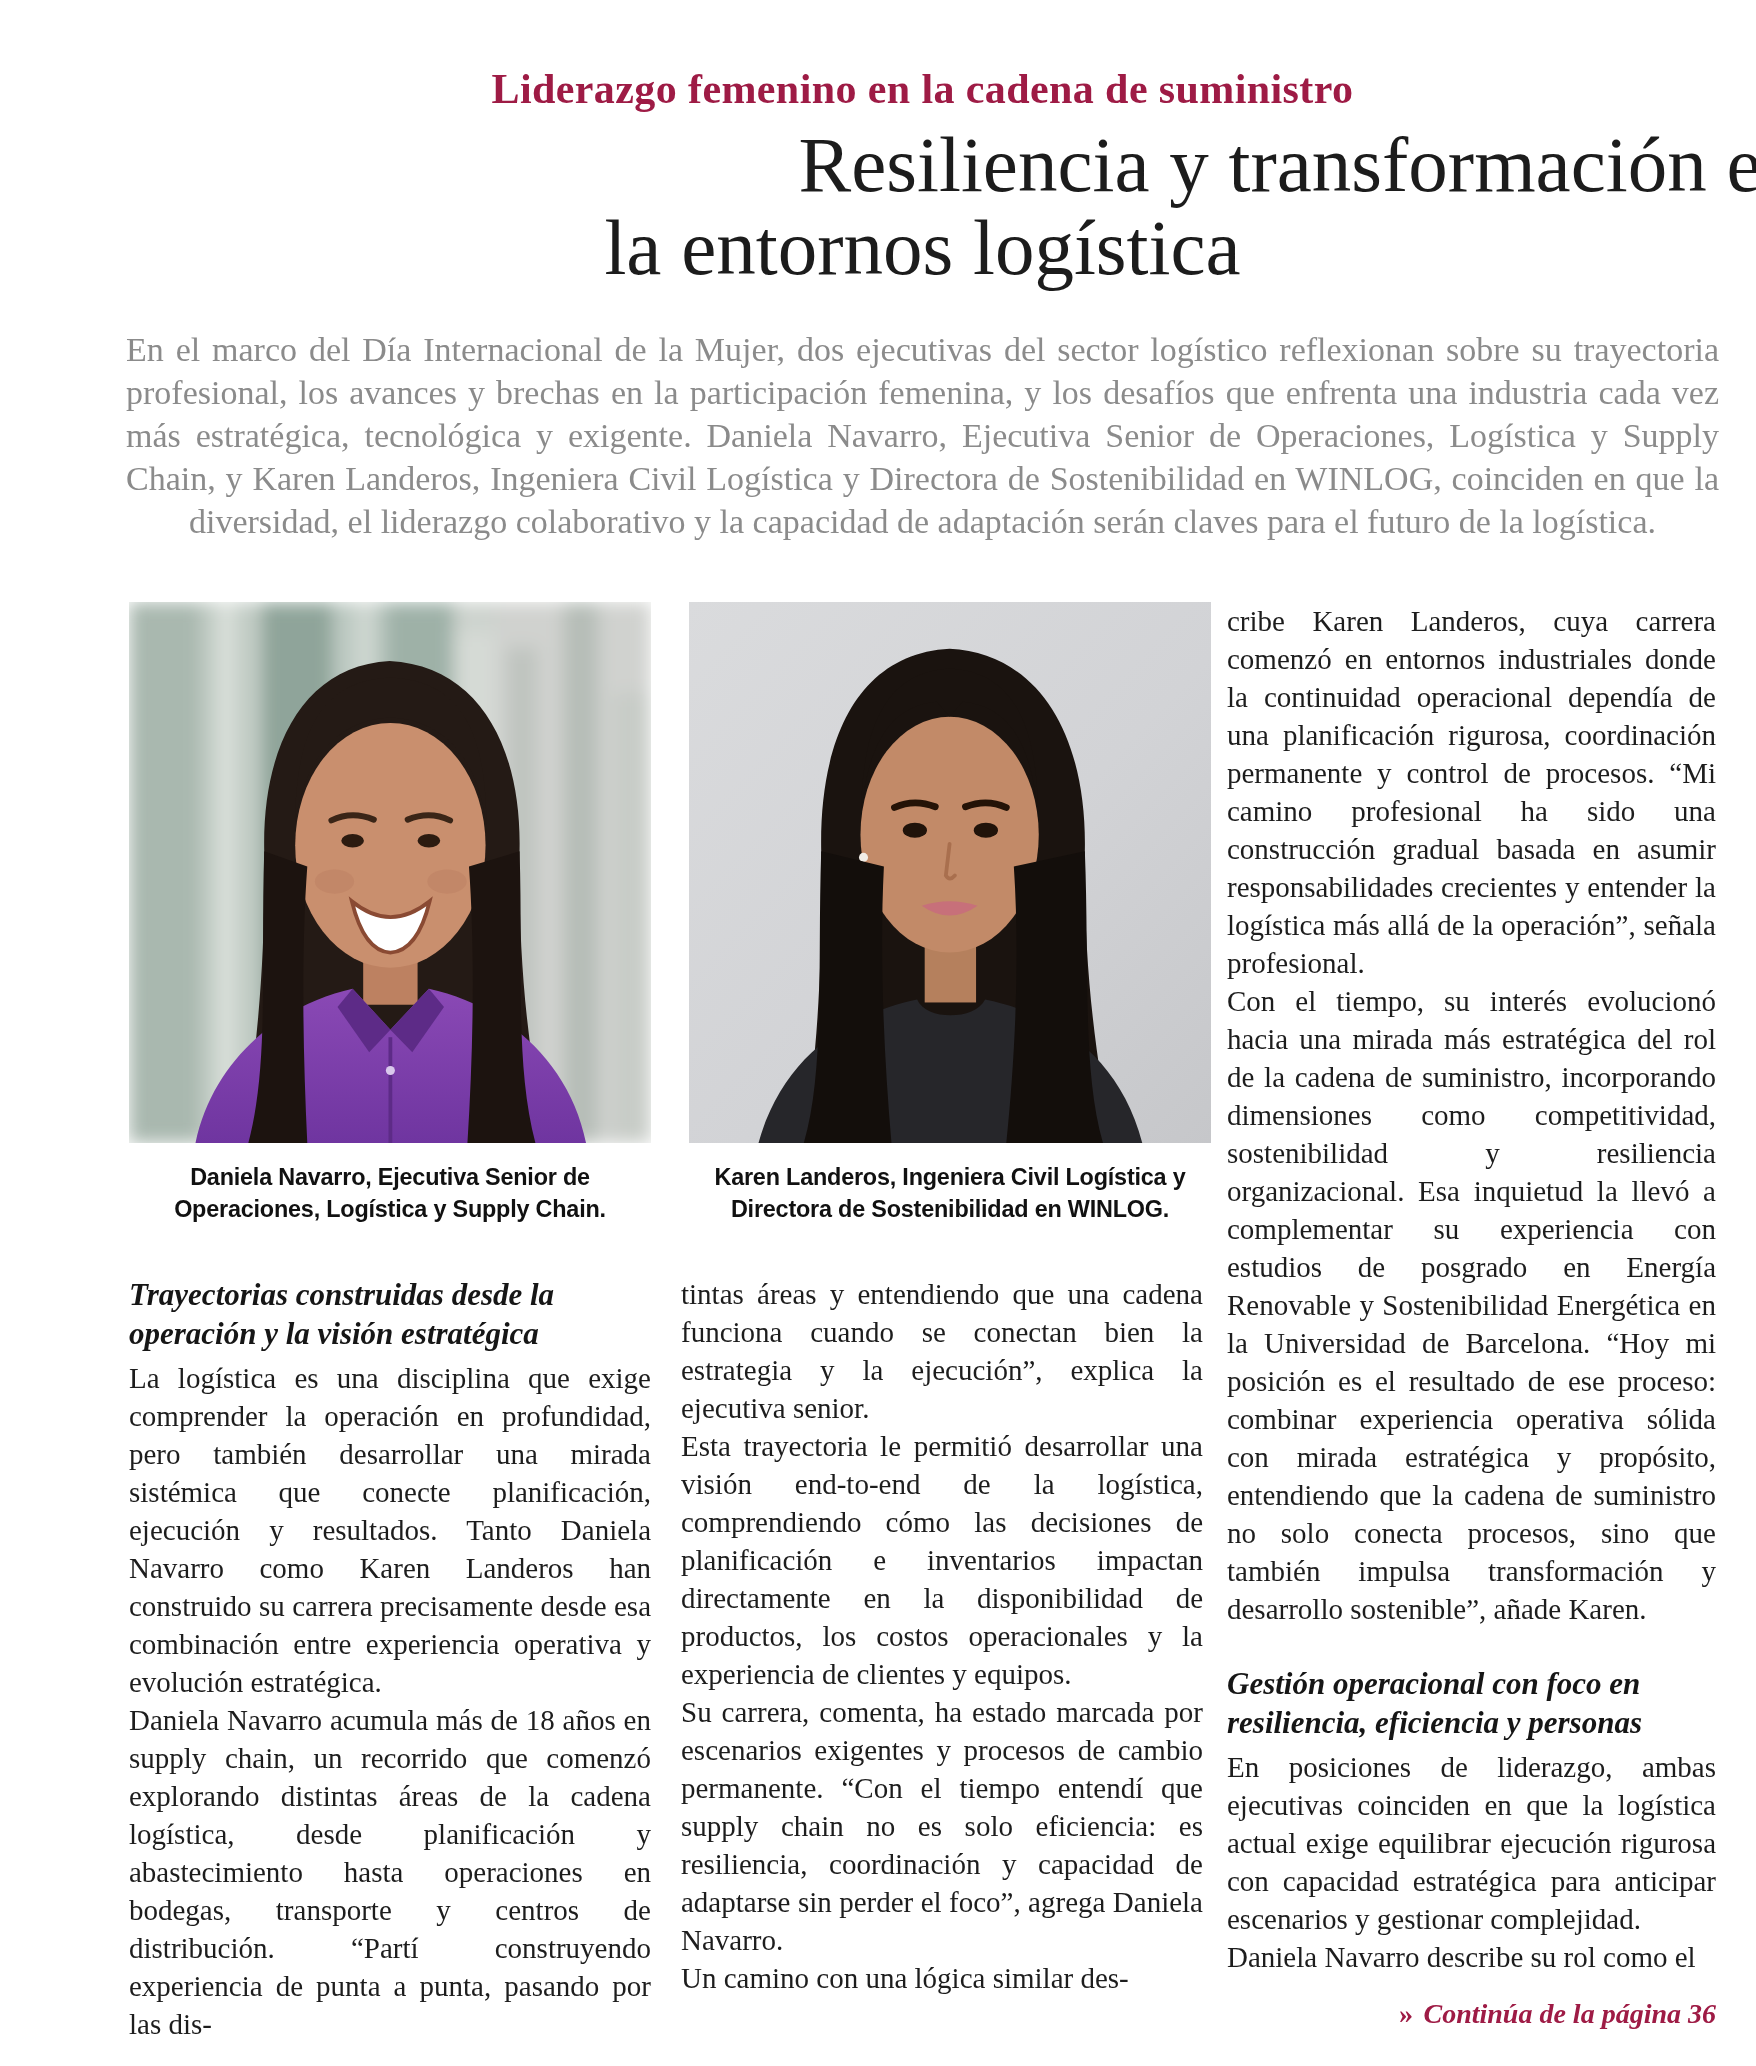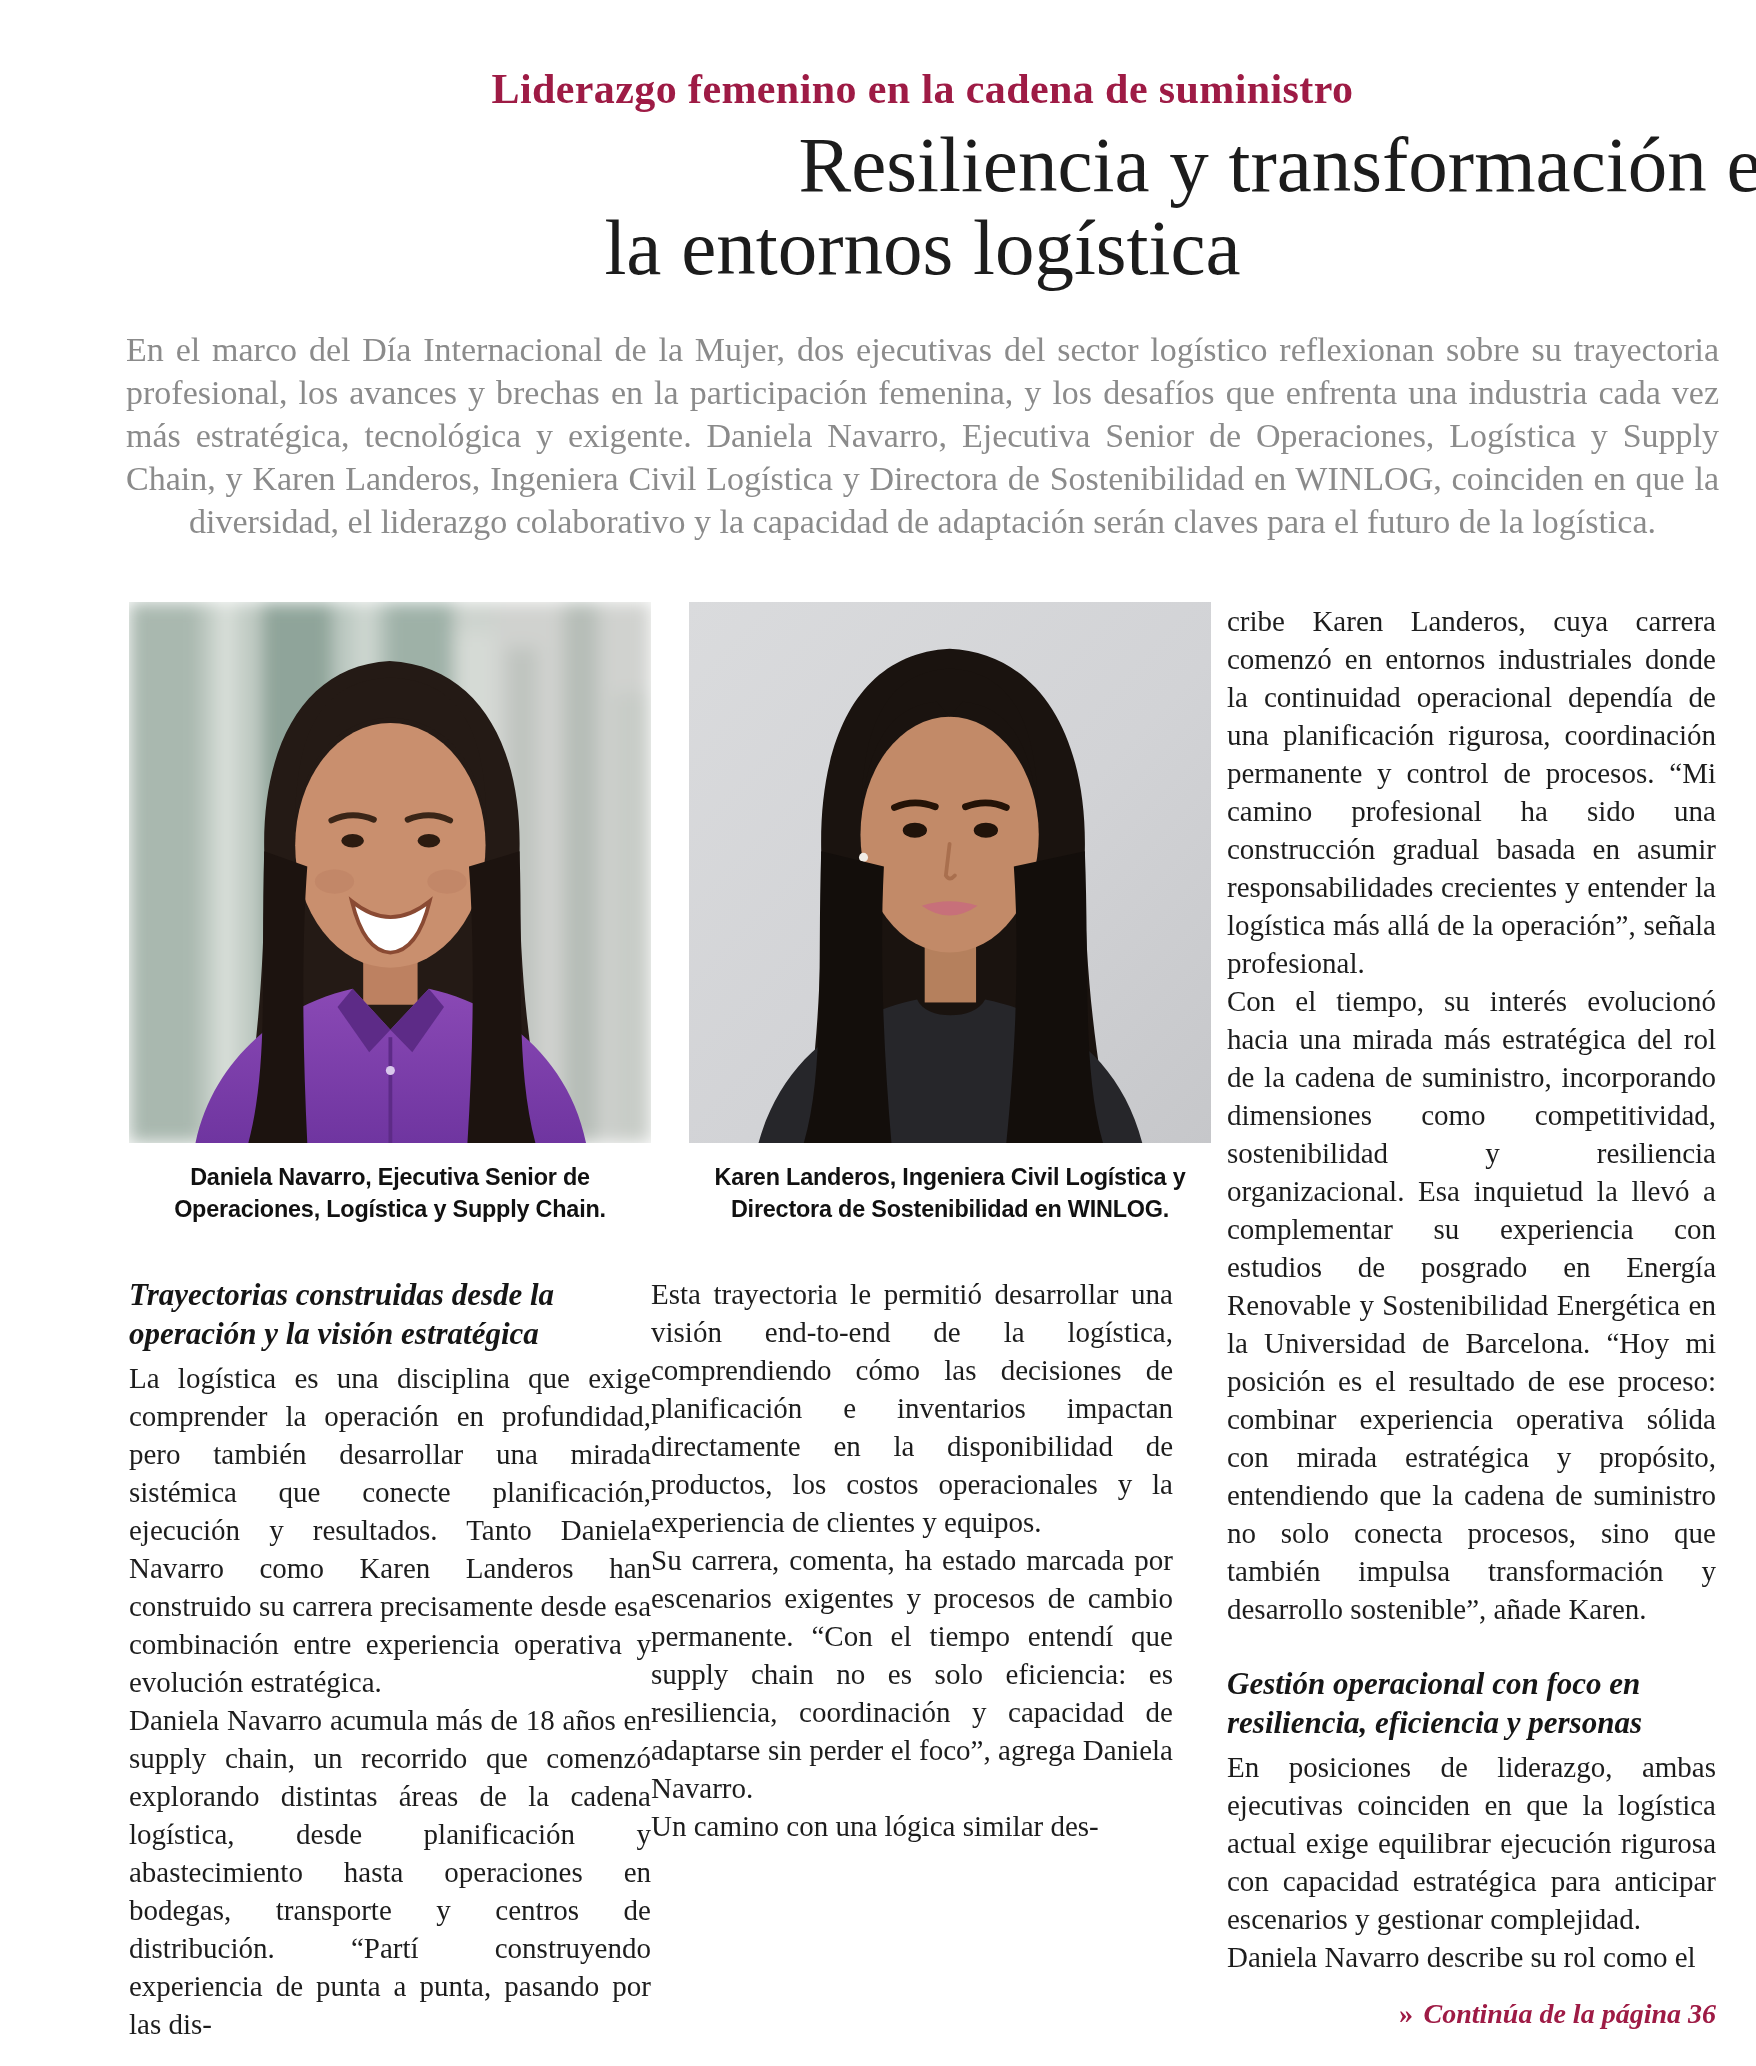--- a/index.html
+++ b/index.html
@@ -62,21 +62,21 @@
   .caption {
     margin-top: 18px;
     font-family: "Liberation Sans", "DejaVu Sans", sans-serif;
     font-size: 23.4px;
     line-height: 32px;
     font-weight: 700;
     letter-spacing: -0.2px;
     text-align: center;
     color: #111111;
   }
-  .text-cols { display: flex; margin-top: 50px; }
+  .text-cols { display: flex; gap: 30px; margin-top: 50px; }
   .col { width: 522px; }
   .col-right { flex: 1 1 auto; display: flex; flex-direction: column; min-height: 1352px; }
   .body-text p {
     margin: 0;
     font-size: 29px;
     line-height: 38px;
     text-align: justify;
     color: #1d1d1d;
   }
   .subhead {
@@ -228,20 +228,21 @@
 
       <div class="text-cols">
 
         <div class="col body-text">
           <h2 class="subhead">Trayectorias construidas desde la operación y la visión estratégica</h2>
           <p>La logística es una disciplina que exige comprender la operación en profundidad, pero también desarrollar una mirada sistémica que conecte planificación, ejecución y resultados. Tanto Daniela Navarro como Karen Landeros han construido su carrera precisamente desde esa combinación entre experiencia operativa y evolución estratégica.</p>
           <p>Daniela Navarro acumula más de 18 años en supply chain, un recorrido que comenzó explorando distintas áreas de la cadena logística, desde planificación y abastecimiento hasta operaciones en bodegas, transporte y centros de distribución. “Partí construyendo experiencia de punta a punta, pasando por las dis-</p>
         </div>
 
         <div class="col body-text">
+          <p>tintas áreas y entendiendo que una cadena funciona cuando se conectan bien la estrategia y la ejecución”, explica la ejecutiva senior.</p>
           <p>Esta trayectoria le permitió desarrollar una visión end-to-end de la logística, comprendiendo cómo las decisiones de planificación e inventarios impactan directamente en la disponibilidad de productos, los costos operacionales y la experiencia de clientes y equipos.</p>
           <p>Su carrera, comenta, ha estado marcada por escenarios exigentes y procesos de cambio permanente. “Con el tiempo entendí que supply chain no es solo eficiencia: es resiliencia, coordinación y capacidad de adaptarse sin perder el foco”, agrega Daniela Navarro.</p>
           <p>Un camino con una lógica similar des-</p>
         </div>
 
       </div>
     </div>
 
     <div class="col-right body-text">
       <p>cribe Karen Landeros, cuya carrera comenzó en entornos industriales donde la continuidad operacional dependía de una planificación rigurosa, coordinación permanente y control de procesos. “Mi camino profesional ha sido una construcción gradual basada en asumir responsabilidades crecientes y entender la logística más allá de la operación”, señala profesional.</p>

